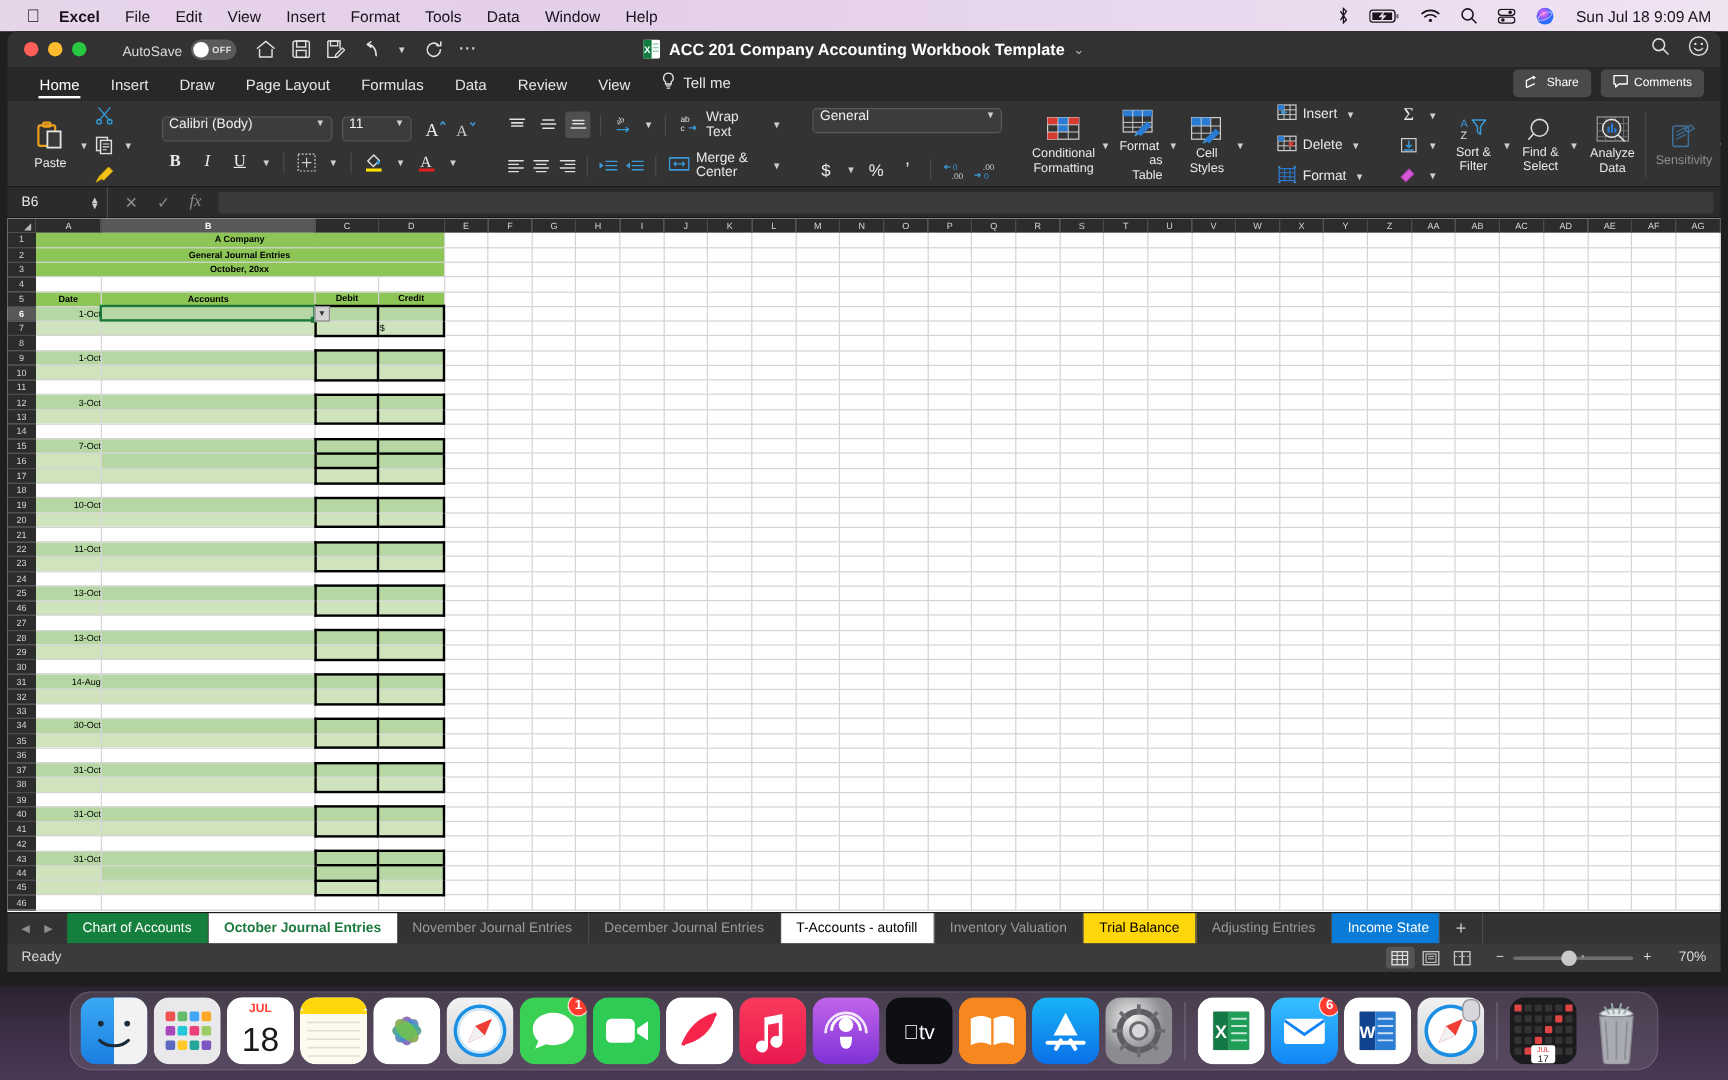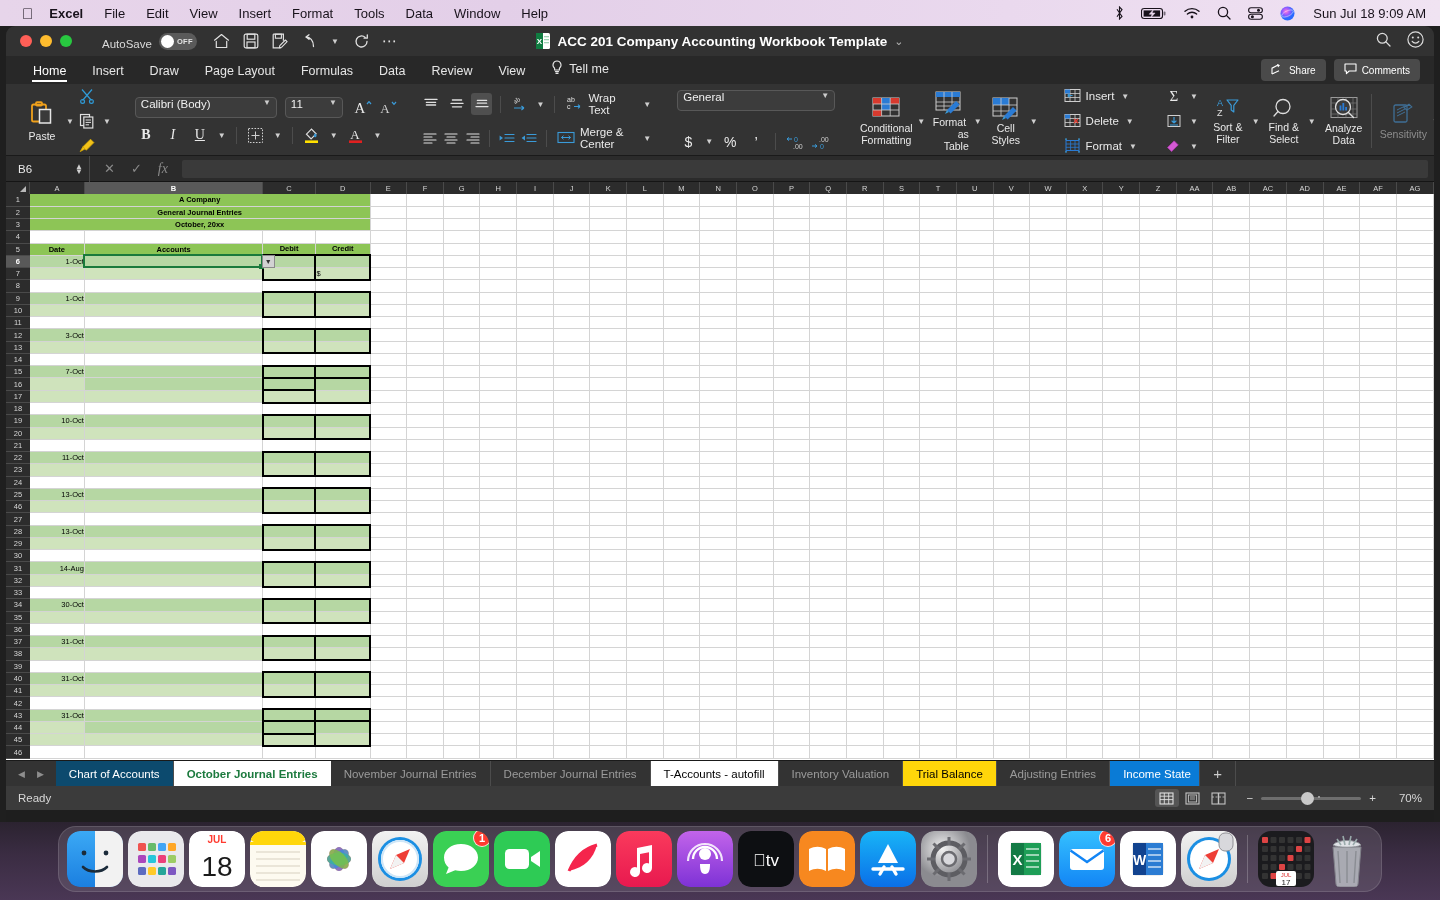--- a/index.html
+++ b/index.html
@@ -2487,21 +2487,21 @@
       </div>
     <div id="dropdownbtn" style="left: 255.766px; top: 73.3281px;">▼</div>
   </div>
 
   <div id="sheetbar">
     <div class="navarrows">
       <span>◀</span>
       <span>▶</span>
     </div>
     <div id="tabhost" style="display:flex;align-items:stretch;">
-        <span class="stab" style="background: #0c4a6e; color: rgb(255, 255, 255);">Chart of Accounts</span>
+        <span class="stab" style="background: #15803d; color: rgb(255, 255, 255);">Chart of Accounts</span>
         <span class="stab active" style="background: rgb(255, 255, 255); color: rgb(28, 122, 62);">October Journal Entries</span>
         <span class="stab" style="color: rgb(155, 155, 155);">November Journal Entries</span>
         <span class="stab" style="color: rgb(155, 155, 155);">December Journal Entries</span>
         <span class="stab" style="background: #ffffff; color: rgb(0, 0, 0);">T-Accounts - autofill</span>
         <span class="stab" style="color: rgb(155, 155, 155);">Inventory Valuation</span>
         <span class="stab" style="background: rgb(255, 214, 10); color: rgb(0, 0, 0);">Trial Balance</span>
         <span class="stab" style="color: rgb(155, 155, 155);">Adjusting Entries</span>
         <span class="stab" style="background: rgb(10, 123, 214); color: rgb(255, 255, 255); width: 90px; overflow: hidden;">Income State</span>
       </div>
     <span class="addsheet">+</span>

